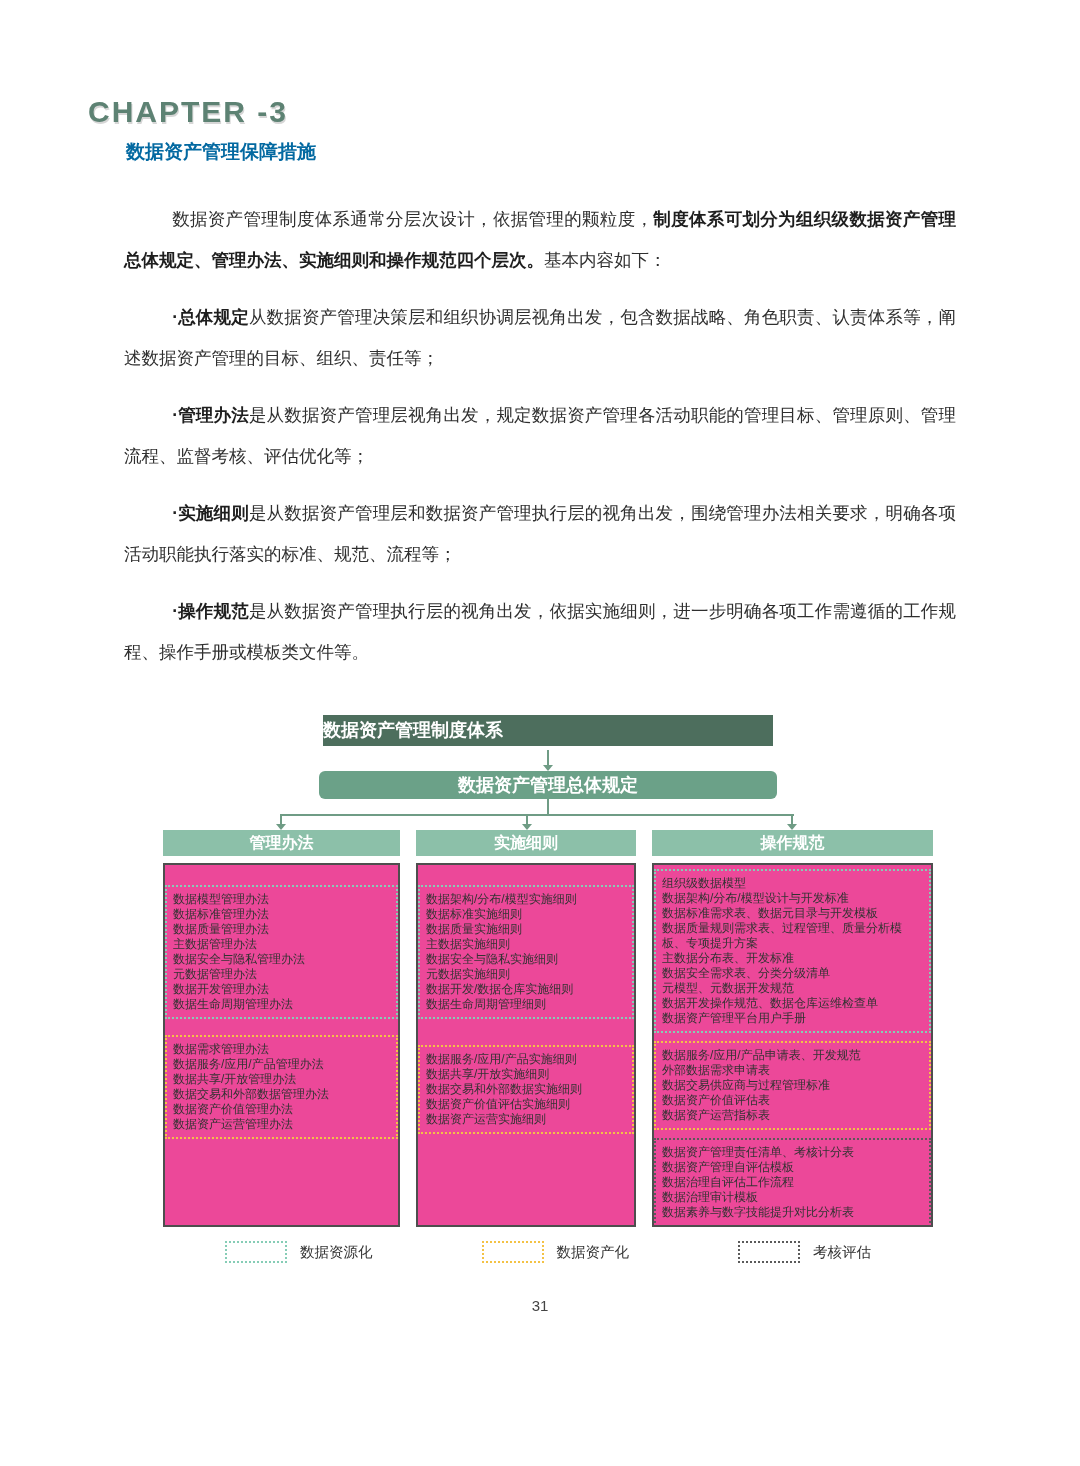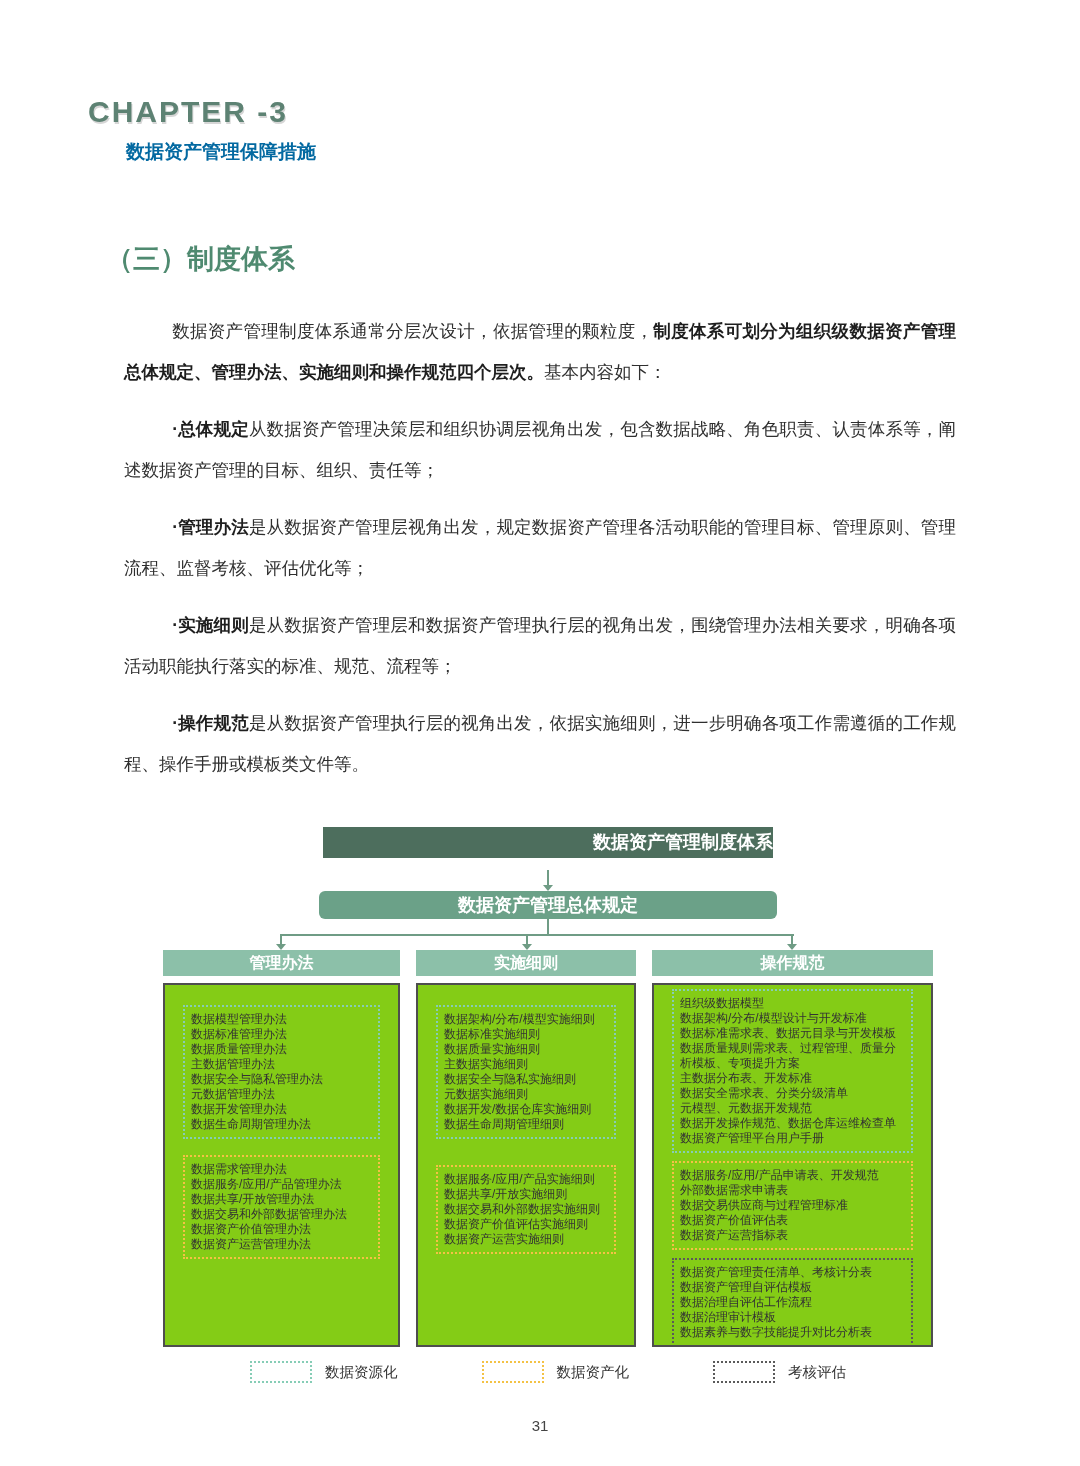--- a/index.html
+++ b/index.html
@@ -15,74 +15,73 @@
   
   .section-title{margin:76px 0 0 106px;font-size:27px;font-weight:800;color:#4f8a70;}
 
   
   .body-text{margin:34px 108px 0 108px;font-size:17.5px;line-height:41px;text-align:justify;}
   .body-text p{margin:16px;text-indent:2.75em;}
   .b{font-weight:700;color:#1e1e1e;}
 
   
   .diagram{position:relative;width:770px;margin:42px 0 0 163px;}
-  .d-rootbox{width:450px;height:31px;margin:12px auto;background:#4d6e5d;color:#ffffff;
-    font-size:18px;font-weight:700;text-align:right;line-height:31px;}
+  .d-rootbox{width:450px;height:31px;margin:4px auto;background:#4d6e5d;color:#ffffff;
+    font-size:18px;font-weight:700;text-align:left;line-height:31px;}
   .d-arrow{width:2px;height:15px;background:#6f9c85;margin:0 auto;}
   .d-arrowhead{width:0;height:0;margin:0 auto;border-left:5px solid transparent;
     border-right:5px solid transparent;border-top:6px solid #6f9c85;}
   .d-level2{width:458px;height:28px;margin:0 auto;background:#6ba188;color:#ffffff;
     font-size:18px;font-weight:700;text-align:center;line-height:28px;border-radius:6px;}
 
   .d-connector{position:relative;height:31px;}
   .c-stub-top{position:absolute;left:384px;top:0;width:2px;height:15px;background:#6f9c85;}
   .c-hline{position:absolute;left:117px;top:15px;width:514px;height:2px;background:#6f9c85;}
   .c-down{position:absolute;top:15px;width:2px;height:10px;background:#6f9c85;}
   .c-d1{left:117px;} .c-d2{left:363px;} .c-d3{left:628px;}
   .c-head{position:absolute;top:25px;width:0;height:0;border-left:5px solid transparent;
     border-right:5px solid transparent;border-top:6px solid #6f9c85;}
   .c-h1{left:113px;} .c-h2{left:359px;} .c-h3{left:624px;}
 
   .d-columns{display:flex;justify-content:space-between;width:770px;}
   .column{display:flex;flex-direction:column;}
   .col1{width:237px;} .col2{width:220px;} .col3{width:281px;}
   .col-header{height:26px;background:#8cc0a9;color:#ffffff;font-size:16px;font-weight:700;
     text-align:center;line-height:26px;}
-  .col-box{margin-top:7px;height:364px;border:2px solid #4e4e4e;background:#84cc16;
-    padding:0 18px;box-sizing:border-box;overflow:hidden;}
+  .col-box{margin-top:7px;height:364px;border:2px solid #4e4e4e;background:#ec4899;
+    padding:0 0;box-sizing:border-box;overflow:hidden;}
   .group{border:2px dotted;padding:5px 6px;font-size:12px;line-height:15px;color:#333333;}
   .g-teal{border-color:#86cdb6;}
   .g-yellow{border-color:#f4c245;}
   .g-dark{border-color:#5a5a5a;}
   .col1 .g1{margin-top:20px;} .col1 .g2{margin-top:16px;} .col1 .g3{margin-top:12px;}
   .col2 .g1{margin-top:20px;} .col2 .g2{margin-top:26px;} .col2 .g3{margin-top:9px;}
   .col3 .g1{margin-top:4px;}  .col3 .g2{margin-top:8px;}  .col3 .g3{margin-top:8px;}
   .box-item{white-space:normal;}
 
   
-  .legend{display:flex;justify-content:center;gap:84px;margin-top:14px;align-items:center;}
+  .legend{display:flex;justify-content:center;gap:109px;margin-top:14px;align-items:center;}
   .legend-entry{display:flex;align-items:center;}
   .legend-swatch{width:58px;height:18px;border:2px dotted;background:#ffffff;}
   .ls-teal{border-color:#86cdb6;} .ls-yellow{border-color:#f4c245;} .ls-dark{border-color:#5a5a5a;}
   .legend-label{margin-left:13px;font-size:14.5px;color:#333333;}
 
   .figure-caption{margin-top:28px;text-align:center;font-size:17px;font-weight:700;color:#3d3d3d;}
   .page-number{margin-top:34px;text-align:center;font-size:15px;color:#444444;}
 </style>
 </head>
 <body>
 
 <div class="page">
 
   <div class="chapter-block">
     <div class="chapter-title">CHAPTER -3</div>
     <div class="chapter-subtitle">数据资产管理保障措施</div>
   </div>
 
-  <div class="section-title">（三）制度体系</div>
 
   <div class="body-text">
     <p><span>数据资产管理制度体系通常分层次设计，依据管理的颗粒度，</span><span class="b">制度体系可划分为组织级数据资产管理总体规定、管理办法、实施细则和操作规范四个层次。</span><span>基本内容如下：</span></p>
 
     <p><span class="b">·</span><span class="b">总体规定</span><span>从数据资产管理决策层和组织协调层视角出发，包含数据战略、角色职责、认责体系等，阐述数据资产管理的目标、组织、责任等；</span></p>
 
     <p><span class="b">·</span><span class="b">管理办法</span><span>是从数据资产管理层视角出发，规定数据资产管理各活动职能的管理目标、管理原则、管理流程、监督考核、评估优化等；</span></p>
 
     <p><span class="b">·</span><span class="b">实施细则</span><span>是从数据资产管理层和数据资产管理执行层的视角出发，围绕管理办法相关要求，明确各项活动职能执行落实的标准、规范、流程等；</span></p>
 

